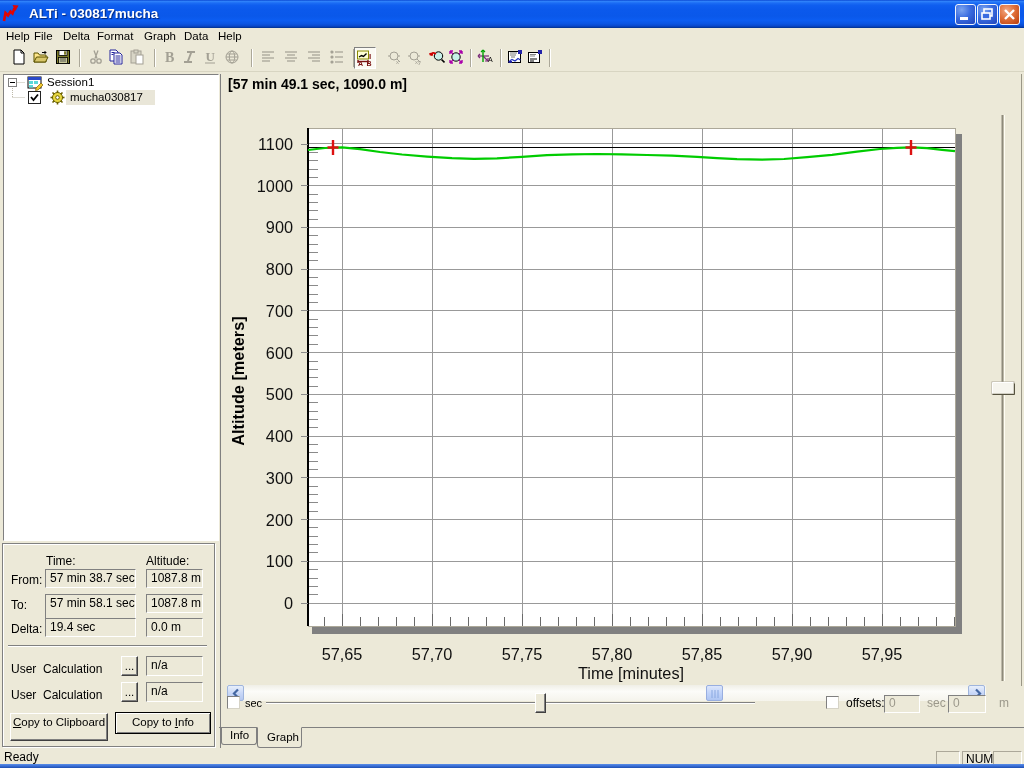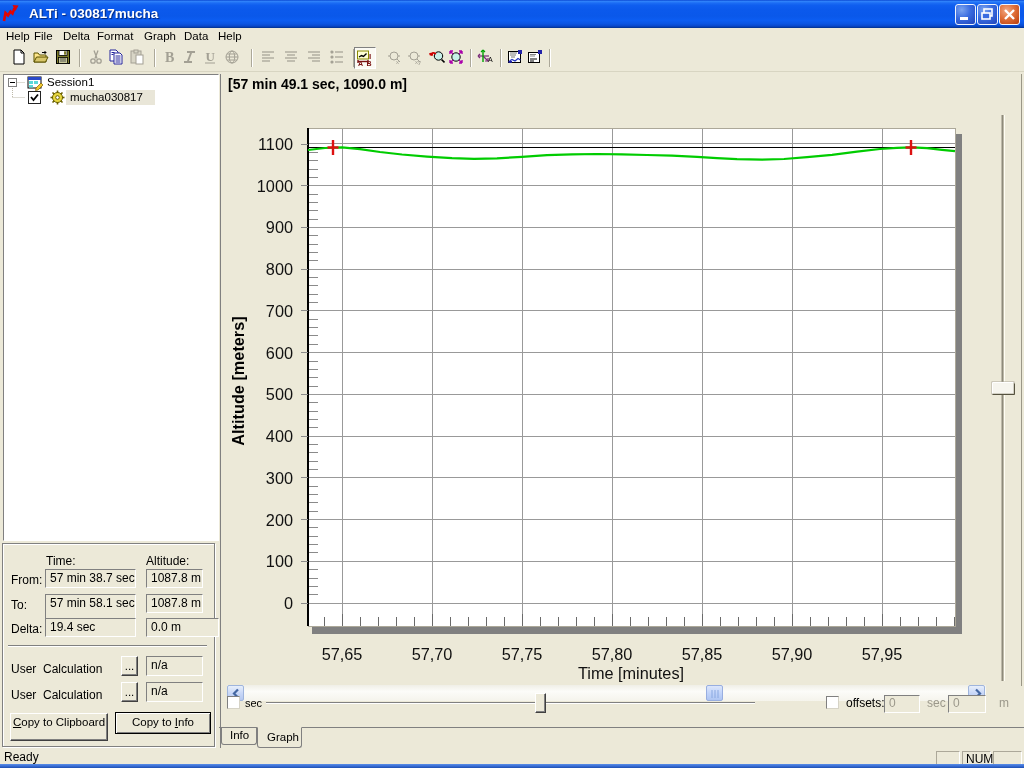--- a/index.html
+++ b/index.html
@@ -342,21 +342,21 @@
   <div class="flabel" style="left:46px;top:11px">Time:</div>
   <div class="flabel" style="left:146px;top:11px">Altitude:</div>
   <div class="flabel" style="left:11px;top:30px">From:</div>
   <div class="ffield" style="left:45px;top:26px;width:91px;height:19px">57 min 38.7 sec</div>
   <div class="ffield" style="left:146px;top:26px;width:57px;height:19px">1087.8 m</div>
   <div class="flabel" style="left:11px;top:55px">To:</div>
   <div class="ffield" style="left:45px;top:51px;width:91px;height:26px">57 min 58.1 sec</div>
   <div class="ffield" style="left:146px;top:51px;width:57px;height:19px">1087.8 m</div>
   <div class="flabel" style="left:11px;top:79px">Delta:</div>
   <div class="ffield" style="left:45px;top:75px;width:91px;height:19px">19.4 sec</div>
-  <div class="ffield" style="left:146px;top:75px;width:73px;height:19px">0.0 m</div>
+  <div class="ffield" style="left:146px;top:75px;width:57px;height:19px">0.0 m</div>
   <div class="abs" style="left:8px;top:102px;width:199px;height:1px;background:#808080"></div>
   <div class="abs" style="left:8px;top:103px;width:199px;height:1px;background:#fff"></div>
   <div class="flabel" style="left:11px;top:119px">User&nbsp; Calculation</div>
   <div class="fbtn" style="left:121px;top:113px;width:17px;height:20px;padding-top:3px">...</div>
   <div class="ffield" style="left:146px;top:113px;width:57px;height:20px">n/a</div>
   <div class="flabel" style="left:11px;top:145px">User&nbsp; Calculation</div>
   <div class="fbtn" style="left:121px;top:139px;width:17px;height:20px;padding-top:3px">...</div>
   <div class="ffield" style="left:146px;top:139px;width:57px;height:20px">n/a</div>
   <div class="fbtn" style="left:10px;top:170px;width:98px;height:28px;padding-top:2px"><u>C</u>opy to Clipboard</div>
   <div class="fbtn" style="left:115px;top:169px;width:96px;height:22px;padding-top:3px;border:1px solid #000;box-shadow:inset 1px 1px 0 #fff, inset -1px -1px 0 #808080">Copy to <u>I</u>nfo</div>

